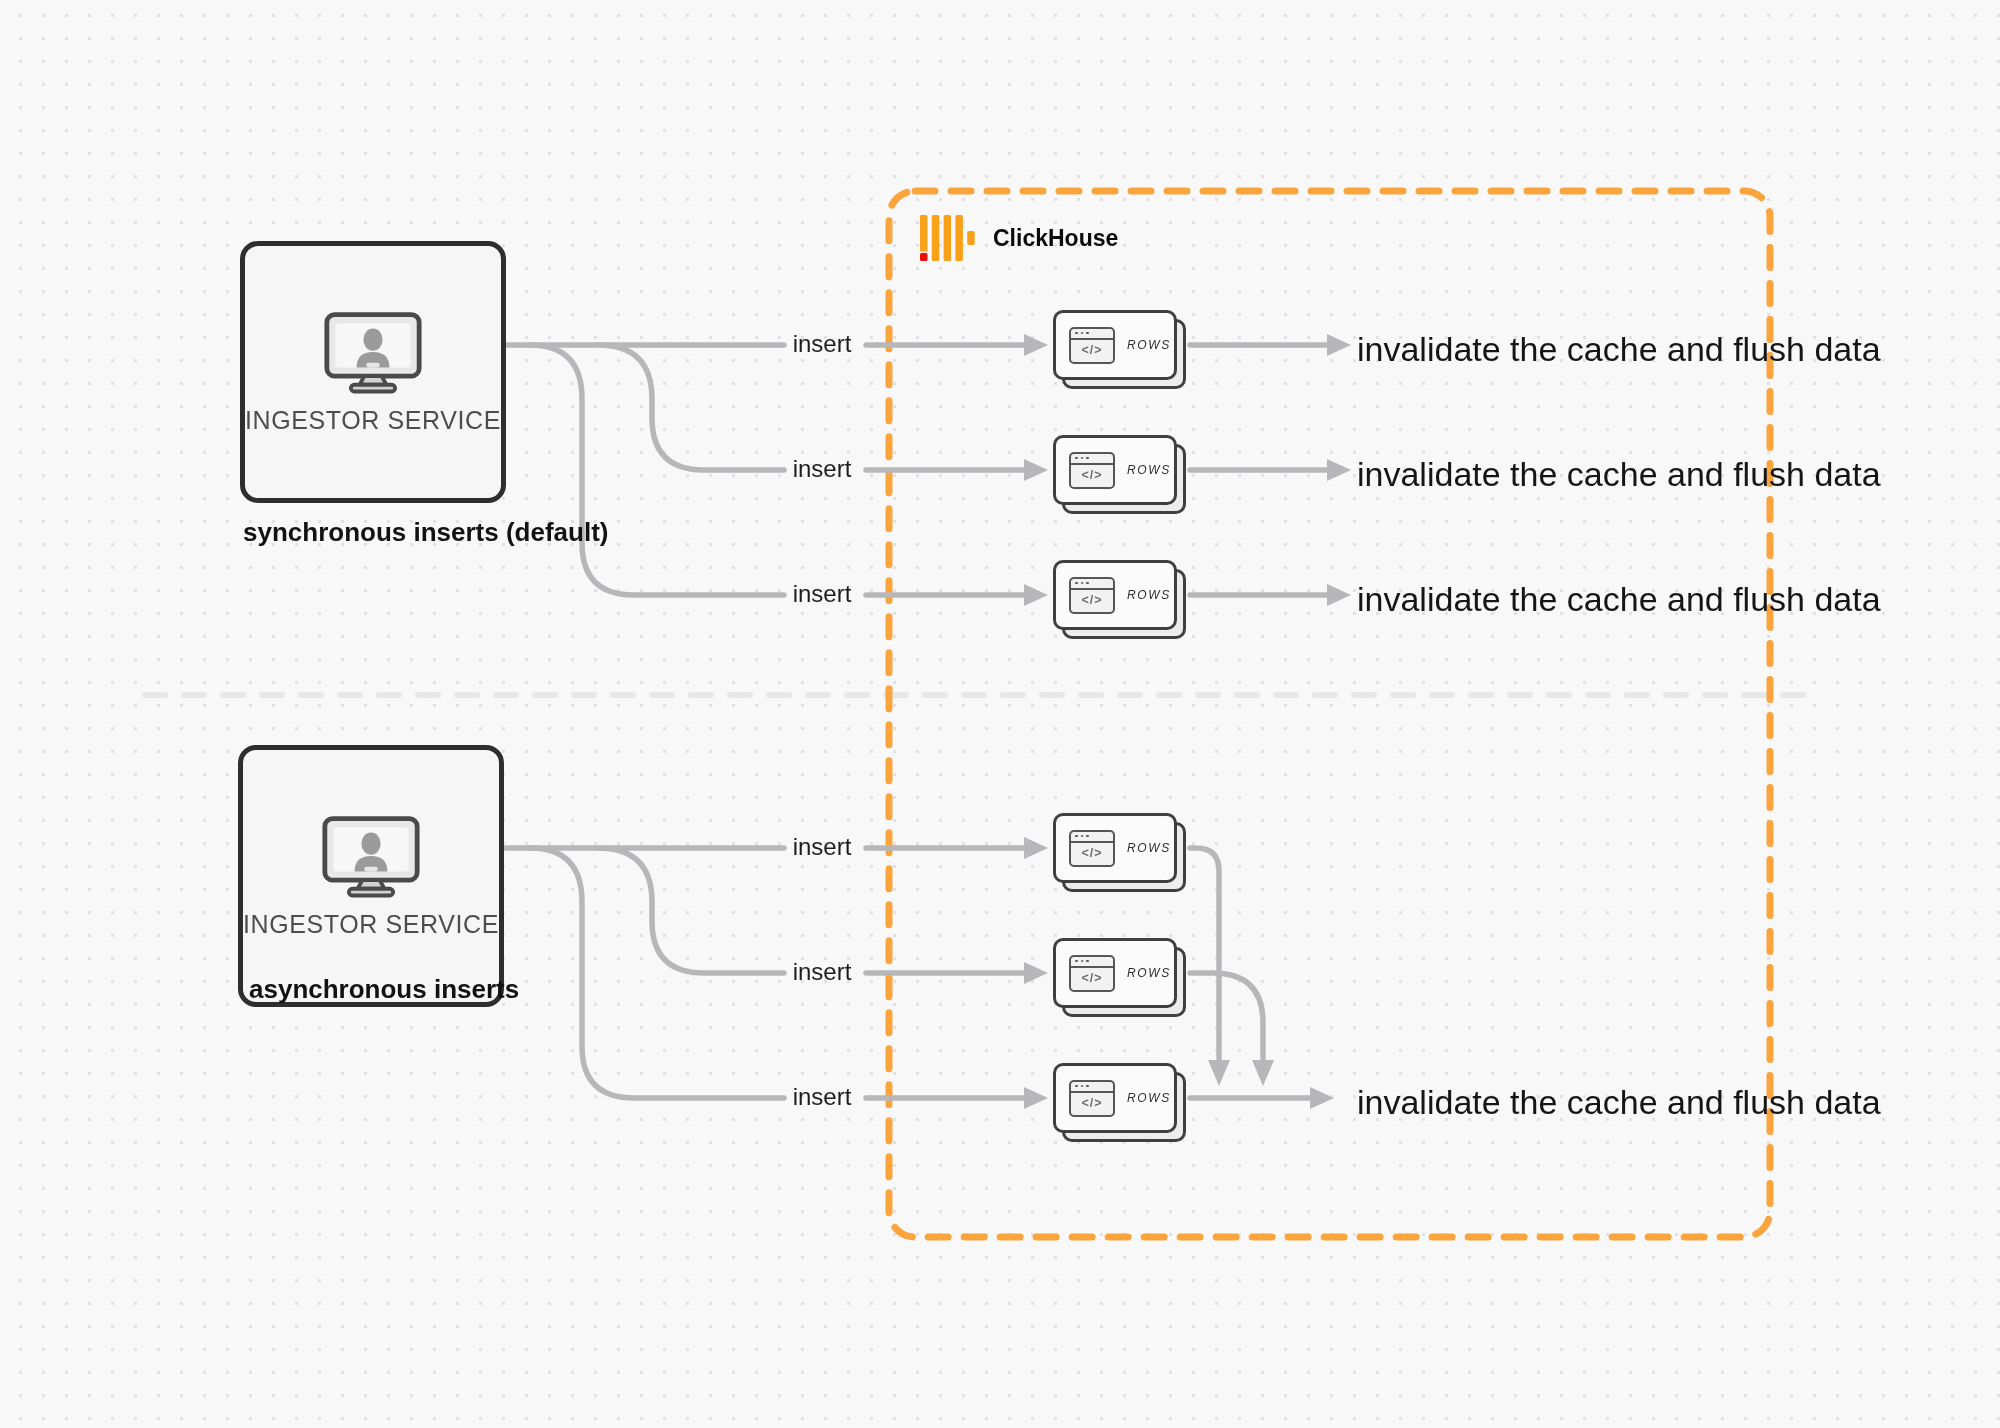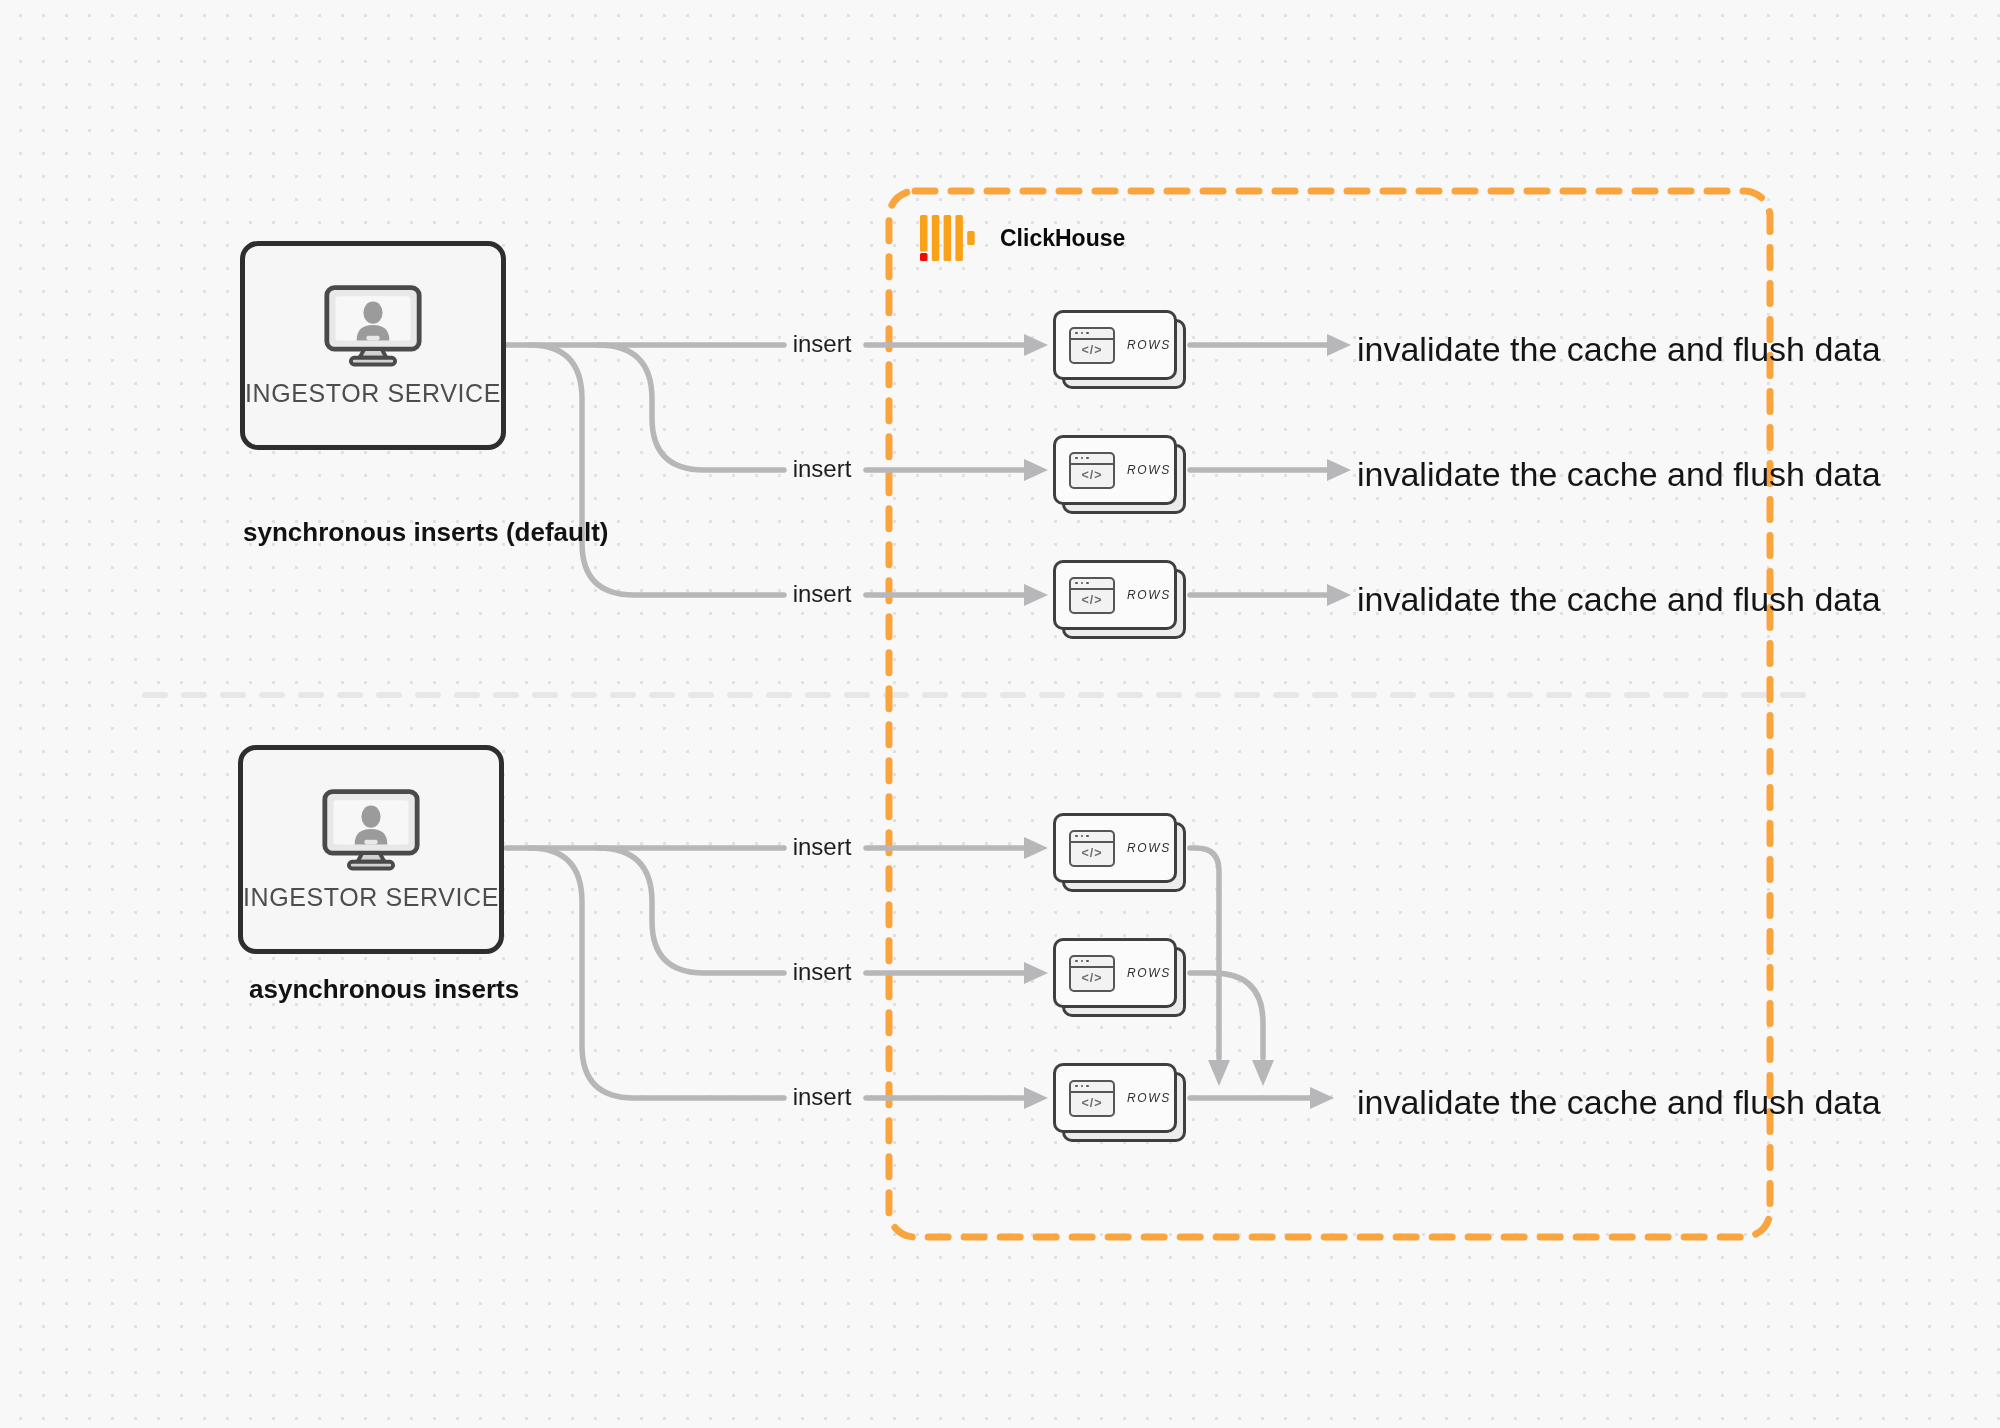--- a/index.html
+++ b/index.html
@@ -10,30 +10,30 @@
     background-image: radial-gradient(circle, #e1e1e3 1.7px, transparent 1.9px);
     background-size: 23px 23px;
     background-position: 9px 4px;
     font-family:"Liberation Sans","DejaVu Sans",sans-serif;
     color:#1a1a1a;
   }
   svg.overlay { position:absolute; left:0; top:0; z-index:1; }
 
   
   .ingestor {
-    position:absolute; width:266px; height:209px; z-index:2;
+    position:absolute; width:266px; height:262px; z-index:2;
     background:#f6f6f6; border:5px solid #2e2e2e; border-radius:18px;
     display:flex; flex-direction:column; align-items:center; justify-content:center; gap:8px;
   }
   .ingestor .svc-label { font-size:25px; color:#4d4d4d; letter-spacing:0.6px; }
 
   .section-title { position:absolute; z-index:2; font-size:26px; font-weight:bold; color:#121212; }
 
   
-  .ch-logo { position:absolute; left:920px; top:215px; z-index:2; display:flex; align-items:center; gap:25px;justify-content:space-between; }
+  .ch-logo { position:absolute; left:920px; top:215px; z-index:2; display:flex; align-items:center; gap:18px;justify-content:space-between; }
   .ch-name { font-size:23px; font-weight:600; color:#0a0a0a; }
 
   
   .card { position:absolute; width:124px; height:70px; z-index:2; }
   .card .back {
     position:absolute; left:9px; top:9px; width:124px; height:70px;
     background:#ececec; border:3px solid #3f3f3f; border-radius:10px;
   }
   .card .front {
     position:absolute; left:0; top:0; width:124px; height:70px;

